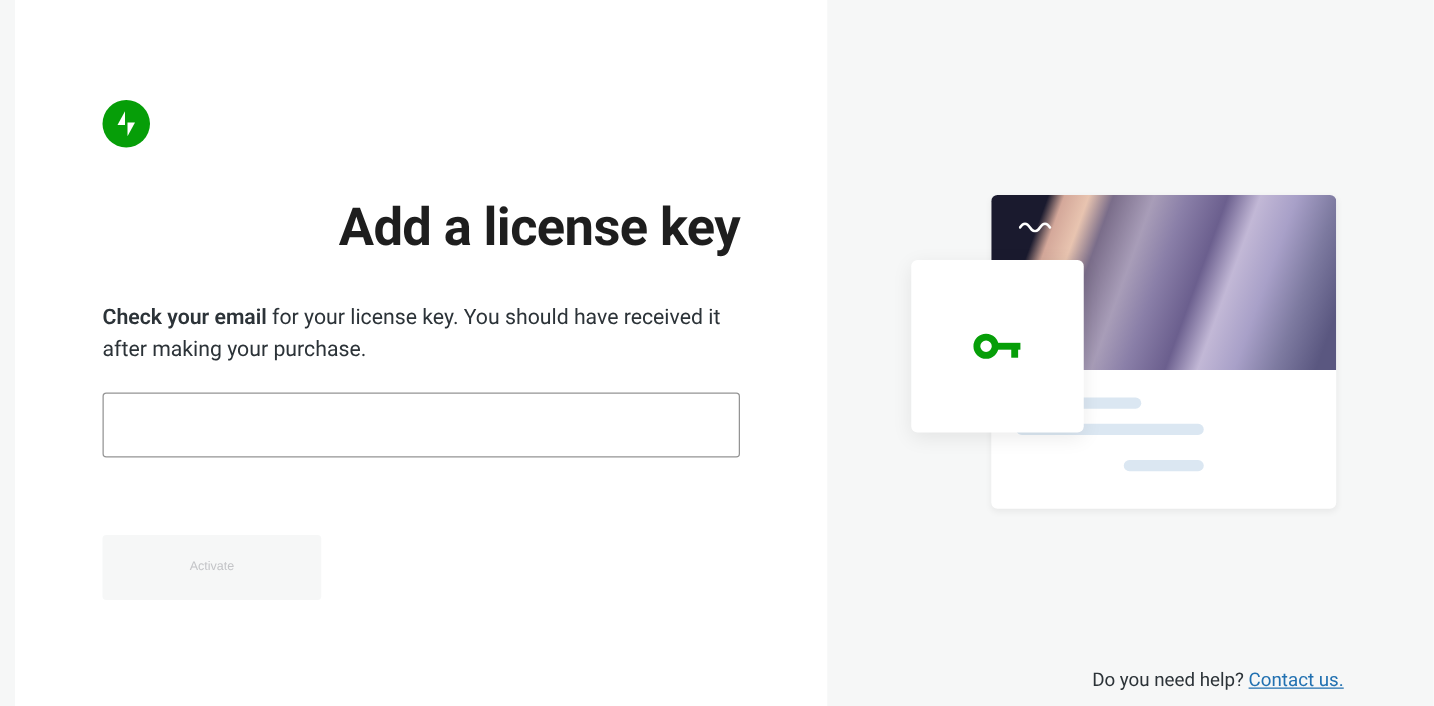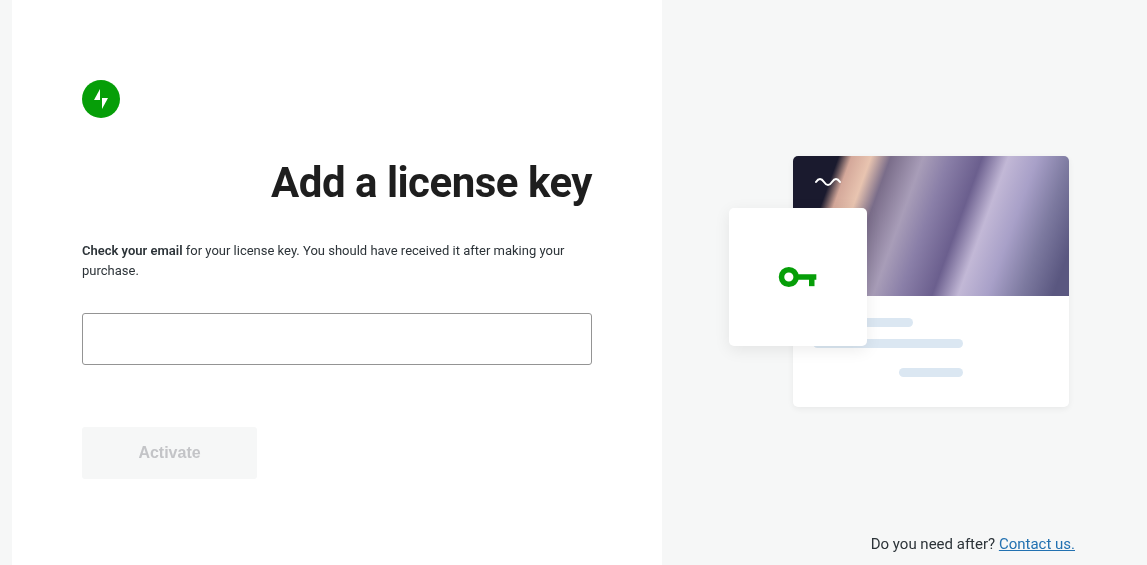--- a/index.html
+++ b/index.html
@@ -33,24 +33,24 @@
     }
     .page-title {
       font-size: 42px;
       font-weight: 700;
       color: #1e1e1e;
       margin-bottom: 34px;
       letter-spacing: -0.5px;
       text-align: right;
     }
     .instruction {
-      font-size: 13px;
+      font-size: 17px;
       line-height: 1.55;
       color: #2c3338;
-      margin-bottom: 32px;
+      margin-bottom: 20px;
       max-width: 500px;
     }
     .instruction strong {
       font-weight: 600;
     }
     .field-label {
       font-size: 15px;
       font-weight: 400;
       color: #2c3338;
       letter-spacing: 0.2px;
@@ -68,22 +68,22 @@
       outline: none;
     }
     .activate-button {
       margin-top: 62px;
       width: 175px;
       height: 52px;
       background: #f6f7f7;
       border: none;
       border-radius: 3px;
       color: #c3c4c7;
-      font-size: 16px;
-      font-weight: 700;
+      font-size: 10px;
+      font-weight: 400;
       cursor: default;
     }
     .right-panel {
       flex: 1;
       background: #f6f7f7;
       position: relative;
       padding-top: 150px;
     }
     .illustration {
       position: relative;
@@ -195,16 +195,16 @@
       <div class="card-front">
         <svg width="44" height="44" viewBox="0 0 24 24" fill="#069e08">
           <circle cx="7" cy="12" r="4" fill="none" stroke="#069e08" stroke-width="3"></circle>
           <rect x="10" y="10.5" width="12" height="3" fill="#069e08"></rect>
           <rect x="18" y="12" width="3" height="5" fill="#069e08"></rect>
         </svg>
       </div>
     </div>
 
     <div class="help-row">
-      <span>Do you need after? </span><a href="#">Contact us.</a>
+      <span>Do you need help? </span><a href="#">Contact us.</a>
     </div>
   </div>
 </div>
 
 </body></html>

